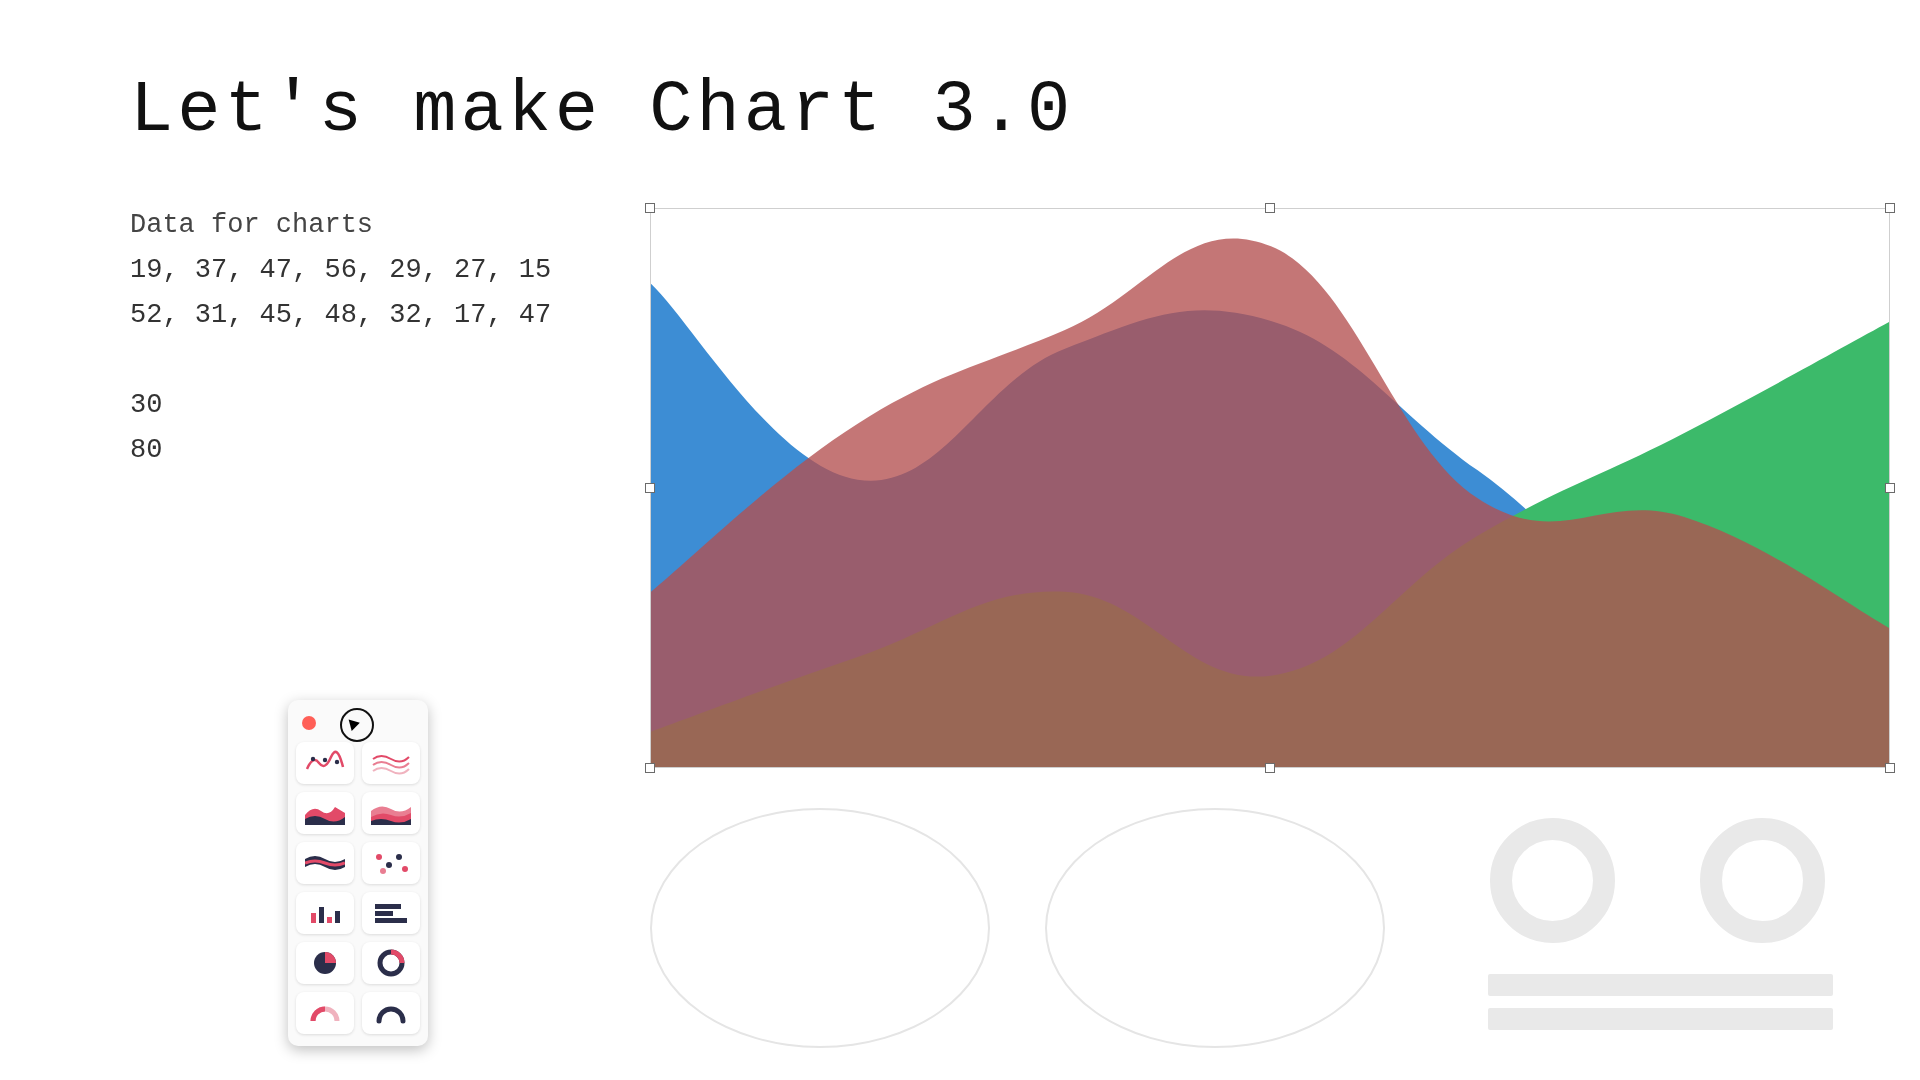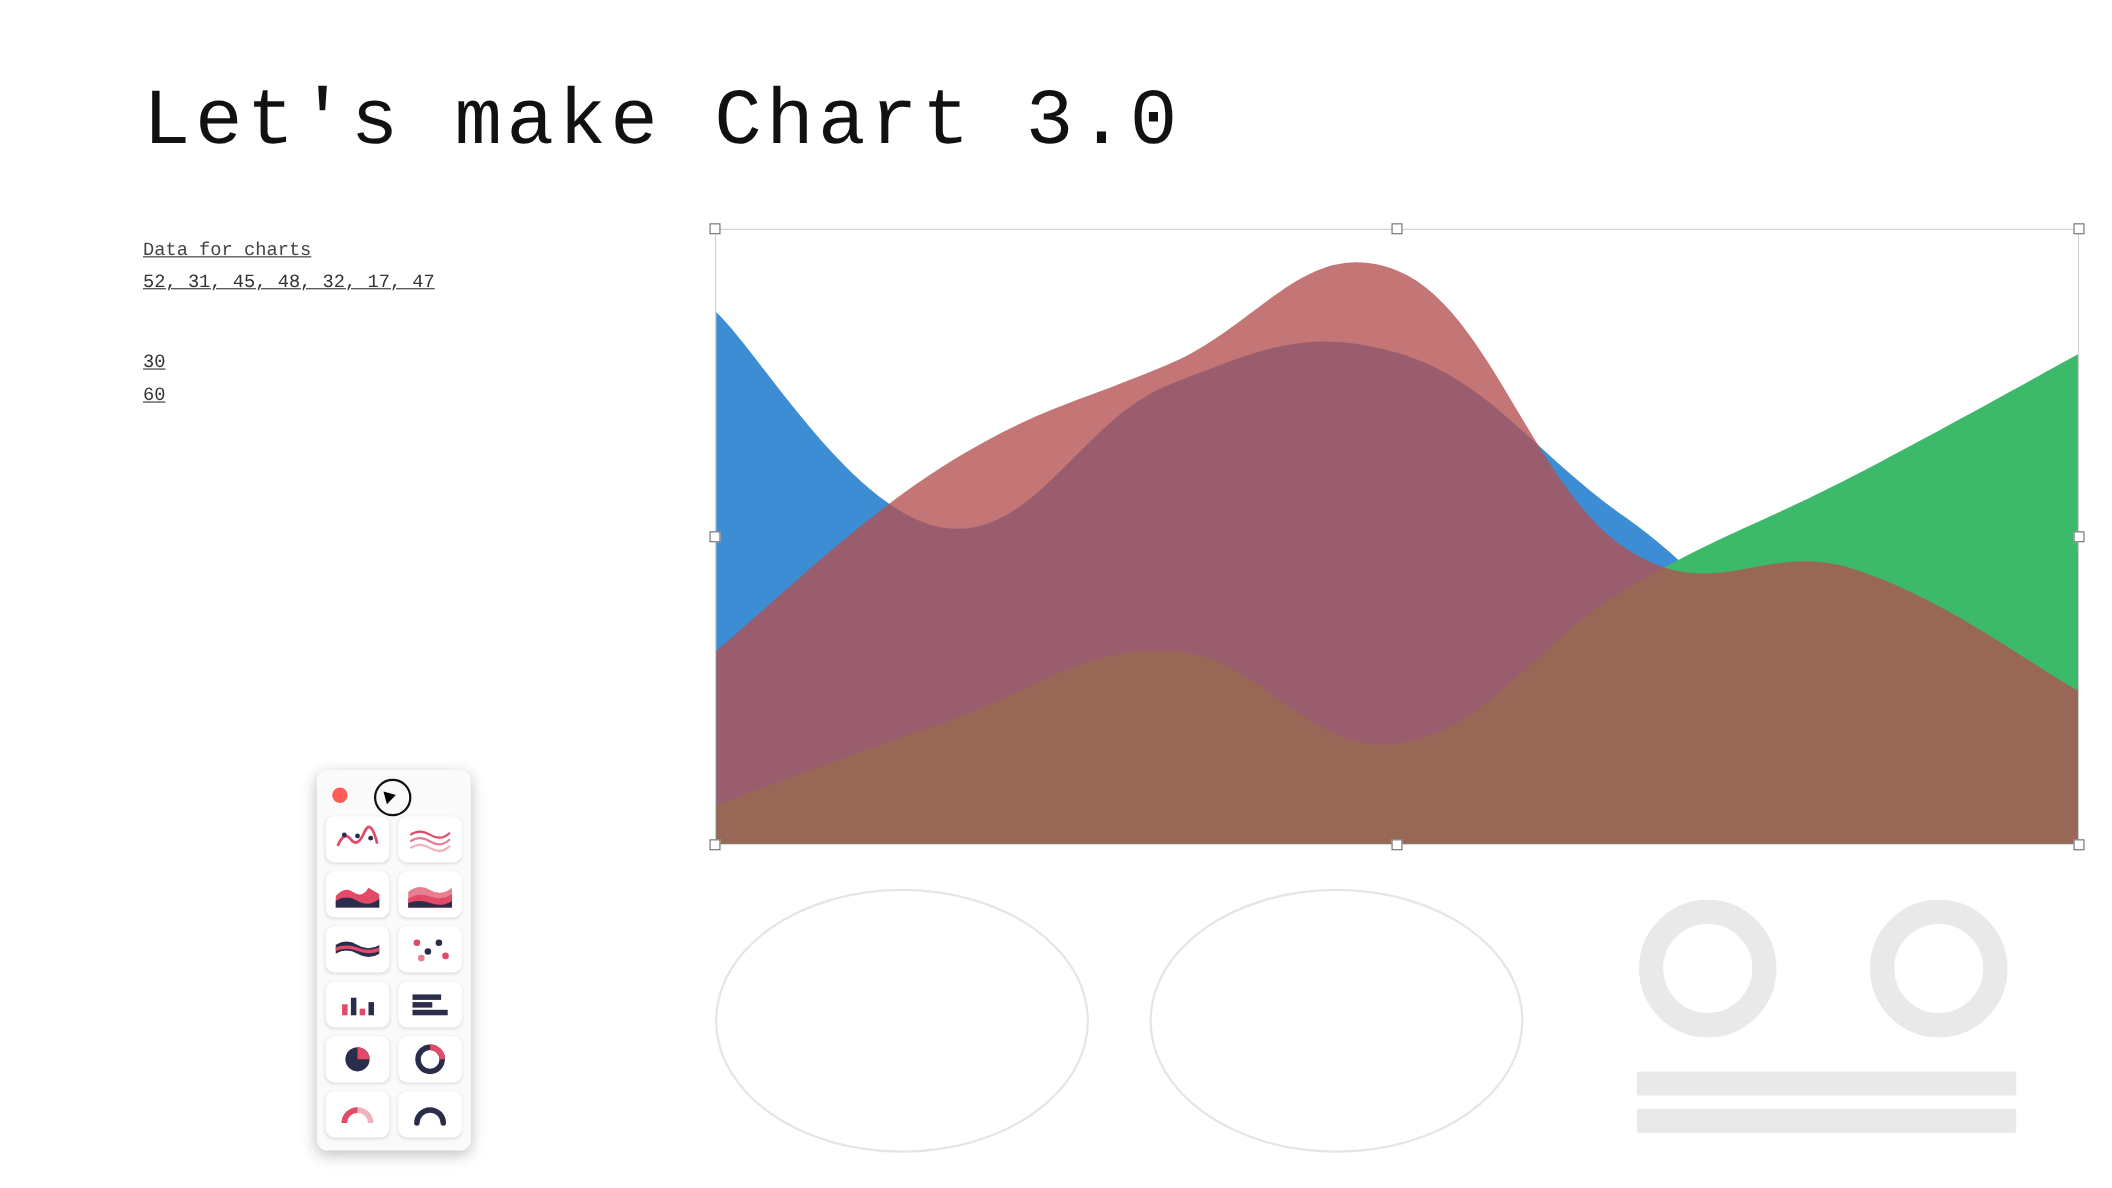--- a/index.html
+++ b/index.html
@@ -15,27 +15,26 @@
     position: absolute;
     top: 70px;
     left: 130px;
     font-size: 72px;
     font-weight: 500;
     letter-spacing: 4px;
     color: #111;
   }
   .data-panel {
     position: absolute;
-    top: 215px;
+    top: 204px;
     left: 130px;
     width: 430px;
-    font-size: 17px;
+    font-size: 27px;
     line-height: 1.6;
     color: #333;
-    text-decoration: underline;
   }
   .data-panel .heading { color: #444; margin-bottom: 2px; }
   .data-panel .row { margin-bottom: 2px; }
   .data-panel .gap { height: 22px; }
   
   .chart-frame {
     position: absolute;
     top: 208px;
     left: 650px;
     width: 1240px;
@@ -122,25 +121,26 @@
     border-radius: 2px;
   }
 </style>
 </head>
 <body>
 
 <div class="title">Let's make Chart 3.0</div>
 
 <div class="data-panel">
   <div class="heading">Data for charts</div>
+  <div class="row">19, 37, 47, 56, 29, 27, 15</div>
   <div class="row">52, 31, 45, 48, 32, 17, 47</div>
   <div class="gap"></div>
   <div class="gap"></div>
   <div class="row">30</div>
-  <div class="row">60</div>
+  <div class="row">80</div>
 </div>
 
 <div class="chart-frame">
   <svg id="chart-svg" viewBox="0 0 1240 560" preserveAspectRatio="none" width="1240" height="560">
       <path d="M 0 74.66666666666663 C 41.33333333333333 113.86666666666663 124 257.59999999999997 206.66666666666666 270.66666666666663 C 289.3333333333333 283.7333333333333 330.66666666666663 171.73333333333332 413.3333333333333 140 C 496 108.26666666666668 537.3333333333334 87.73333333333333 620 112 C 702.6666666666666 136.26666666666665 743.9999999999999 203.46666666666664 826.6666666666666 261.3333333333333 C 909.3333333333334 319.2 950.6666666666669 395.73333333333335 1033.3333333333335 401.33333333333337 C 1116.0000000000002 406.9333333333334 1198.6666666666667 311.73333333333335 1240 289.3333333333333 L 1240 560 L 0 560 Z" fill="#3d8dd4"></path>
       <path d="M 0 522.6666666666666 C 41.33333333333333 507.7333333333333 124 476 206.66666666666666 448 C 289.3333333333333 420 330.66666666666663 378.93333333333334 413.3333333333333 382.6666666666667 C 496 386.40000000000003 537.3333333333334 477.8666666666667 620 466.6666666666667 C 702.6666666666666 455.4666666666667 743.9999999999999 375.2 826.6666666666666 326.66666666666663 C 909.3333333333334 278.13333333333327 950.6666666666669 266.93333333333334 1033.3333333333335 224 C 1116.0000000000002 181.06666666666666 1198.6666666666667 134.4 1240 112 L 1240 560 L 0 560 Z" fill="#3cba6a"></path>
       <path d="M 0 382.6666666666667 C 41.33333333333333 349.06666666666666 124 266.9333333333333 206.66666666666666 214.66666666666663 C 289.3333333333333 162.39999999999995 330.66666666666663 156.79999999999995 413.3333333333333 121.33333333333331 C 496 85.86666666666666 537.3333333333334 3.73333333333337 620 37.33333333333337 C 702.6666666666666 70.93333333333337 743.9999999999999 235.2 826.6666666666666 289.3333333333333 C 909.3333333333334 343.46666666666664 950.6666666666669 281.8666666666667 1033.3333333333335 308 C 1116.0000000000002 334.1333333333333 1198.6666666666667 397.6 1240 420 L 1240 560 L 0 560 Z" fill="rgba(180,80,80,0.78)"></path>
     </svg>
 </div>
 

